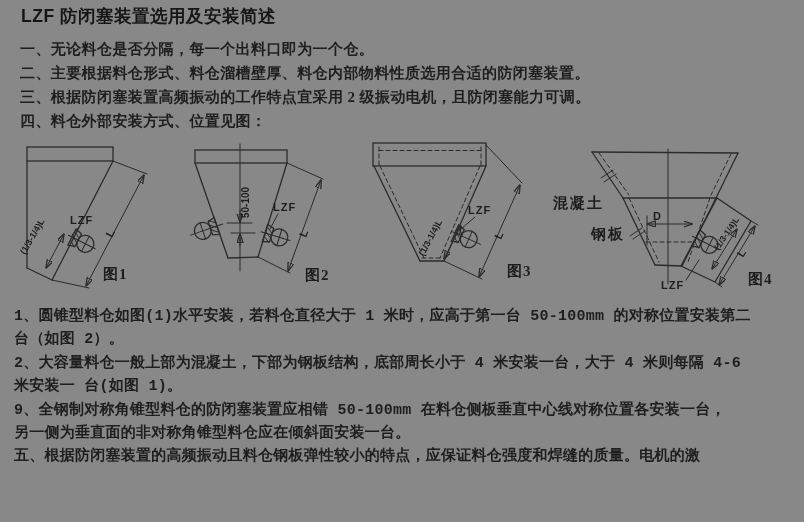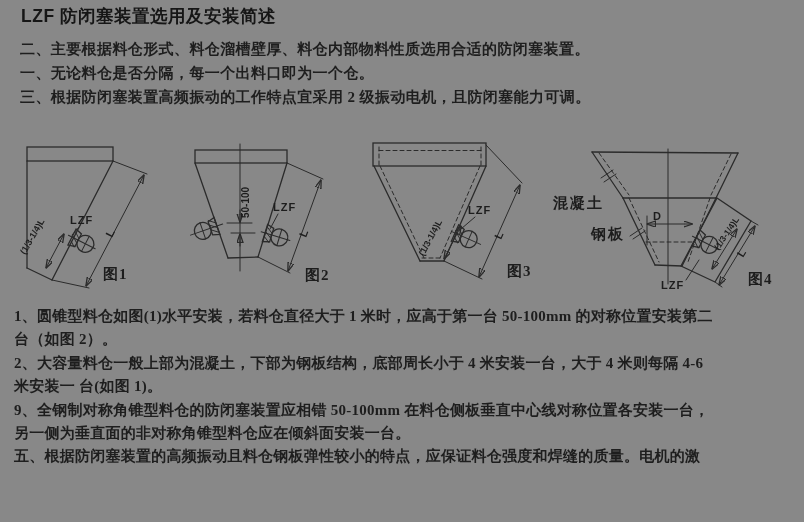--- a/index.html
+++ b/index.html
@@ -9,44 +9,45 @@
     font-family:"Liberation Serif",serif;color:#1e1e1e;
   }
   .title{
     position:absolute;left:21px;top:4px;margin:0;
     font-family:"Liberation Sans",sans-serif;
     font-size:17.5px;font-weight:700;letter-spacing:.5px;color:#161616;
   }
   .intro{position:absolute;left:20px;top:37px;font-size:15px;font-weight:700;
     line-height:24px;letter-spacing:.4px;white-space:nowrap;}
   .notes{position:absolute;left:14px;top:305px;font-size:15px;font-weight:700;
-    line-height:23.4px;letter-spacing:.25px;white-space:nowrap;}
+    line-height:23.4px;letter-spacing:.25px;white-space:nowrap;font-family:Liberation Mono, monospace;}
   svg.fig{position:absolute;overflow:visible;}
   svg.fig line, svg.fig path, svg.fig rect, svg.fig circle, svg.fig polygon{
     stroke:#2b2b2b;fill:none;stroke-width:1.3;stroke-linecap:round;}
   svg.fig .thin{stroke-width:1;}
   svg.fig .dash{stroke-width:1;stroke-dasharray:4 3;}
   svg.fig .hatch{stroke-width:.9;}
   svg.fig text{stroke:none;fill:#1d1d1d;font-family:"Liberation Sans",sans-serif;font-weight:700;}
   svg.fig text.cap{font-family:"Liberation Serif",serif;font-size:15px;letter-spacing:1px;}
   svg.fig text.lbl{font-size:11px;letter-spacing:1px;}
   svg.fig text.dim{font-size:9px;letter-spacing:0;}
   svg.fig text.mat{font-family:"Liberation Serif",serif;font-size:15px;letter-spacing:2px;}
 </style>
 </head>
 <body>
 
 <div class="page">
 
   <h1 class="title">LZF 防闭塞装置选用及安装简述</h1>
 
   <div class="intro">
+    <div>一、无论料仓是否分隔，每一个出料口即为一个仓。</div>
     <div>二、主要根据料仓形式、料仓溜槽壁厚、料仓内部物料性质选用合适的防闭塞装置。</div>
-    <div>一、无论料仓是否分隔，每一个出料口即为一个仓。</div>
     <div>三、根据防闭塞装置高频振动的工作特点宜采用 2 级振动电机，且防闭塞能力可调。</div>
+    <div>四、料仓外部安装方式、位置见图：</div>
   </div>
 
   <svg class="fig" style="left:8px;top:138px" width="170" height="155" viewBox="0 0 170 155">
     <defs>
       <marker id="a1" markerWidth="9" markerHeight="7" refX="8.5" refY="3" orient="auto-start-reverse">
         <path d="M0,0 L9,3 L0,6 Z" fill="#2b2b2b" stroke="none"></path>
       </marker>
     </defs>
     <g>
       <rect x="19" y="9" width="86" height="14"></rect>

